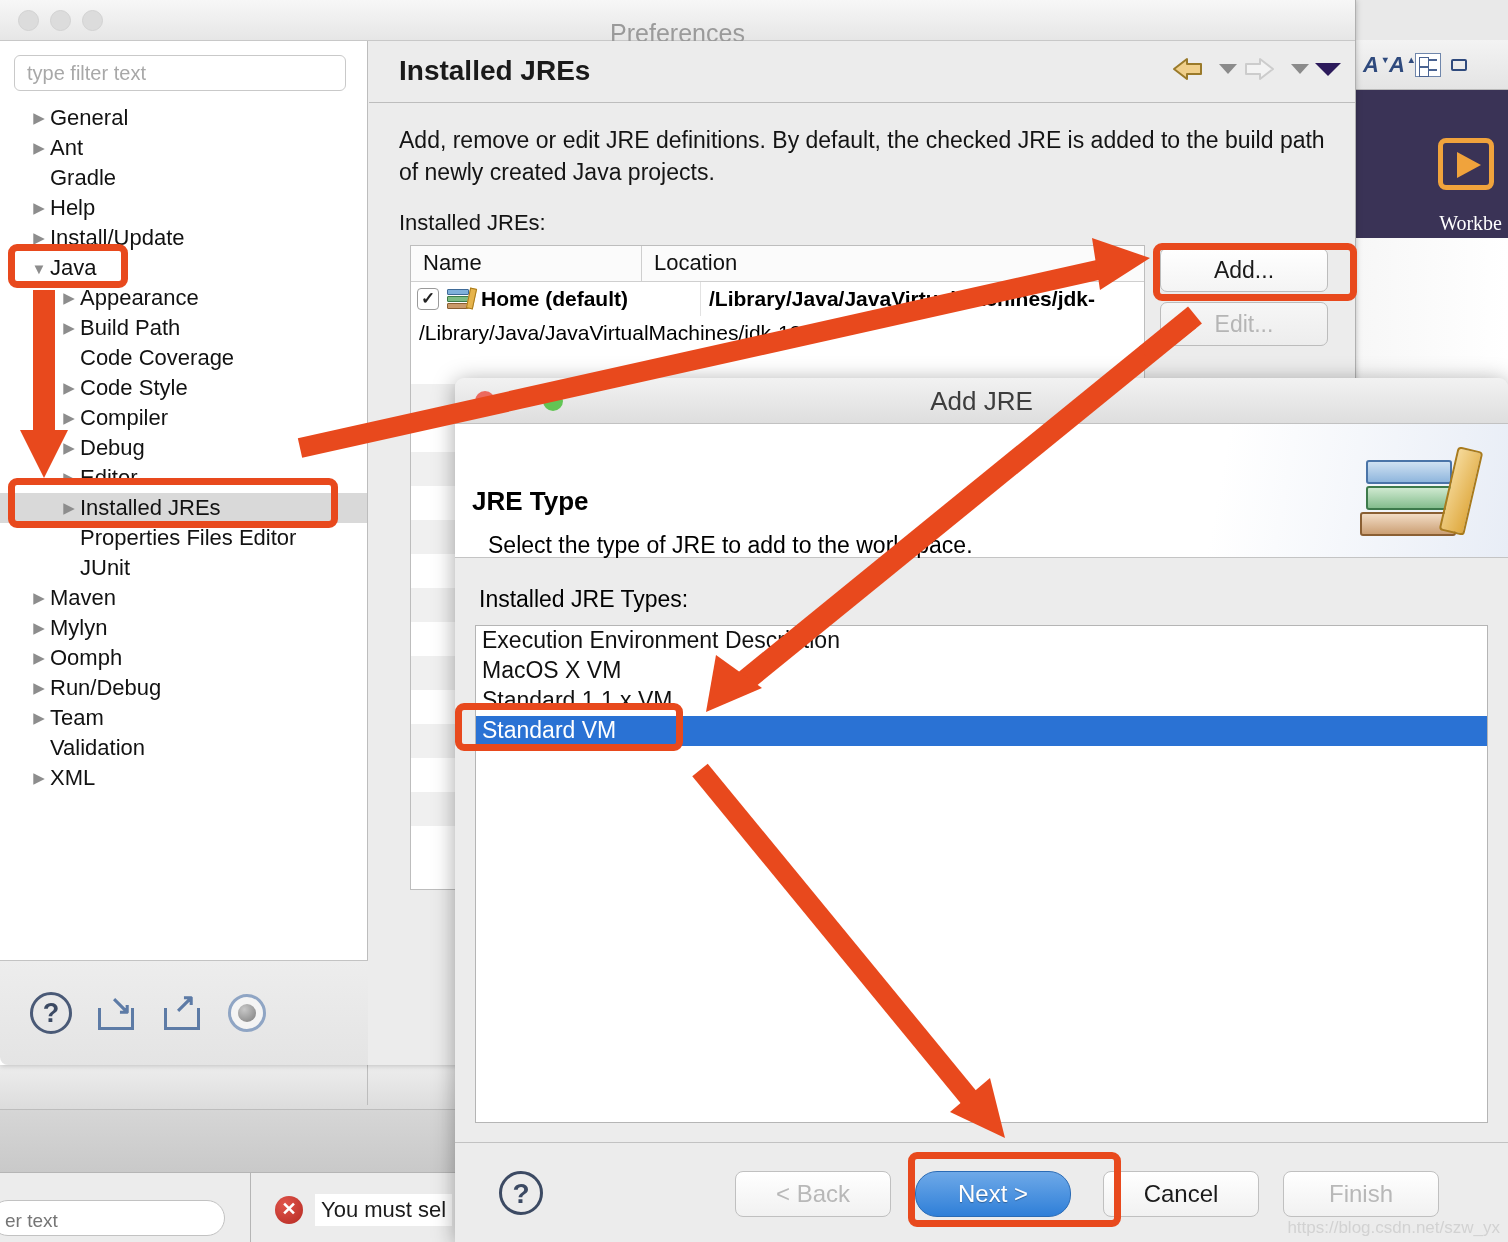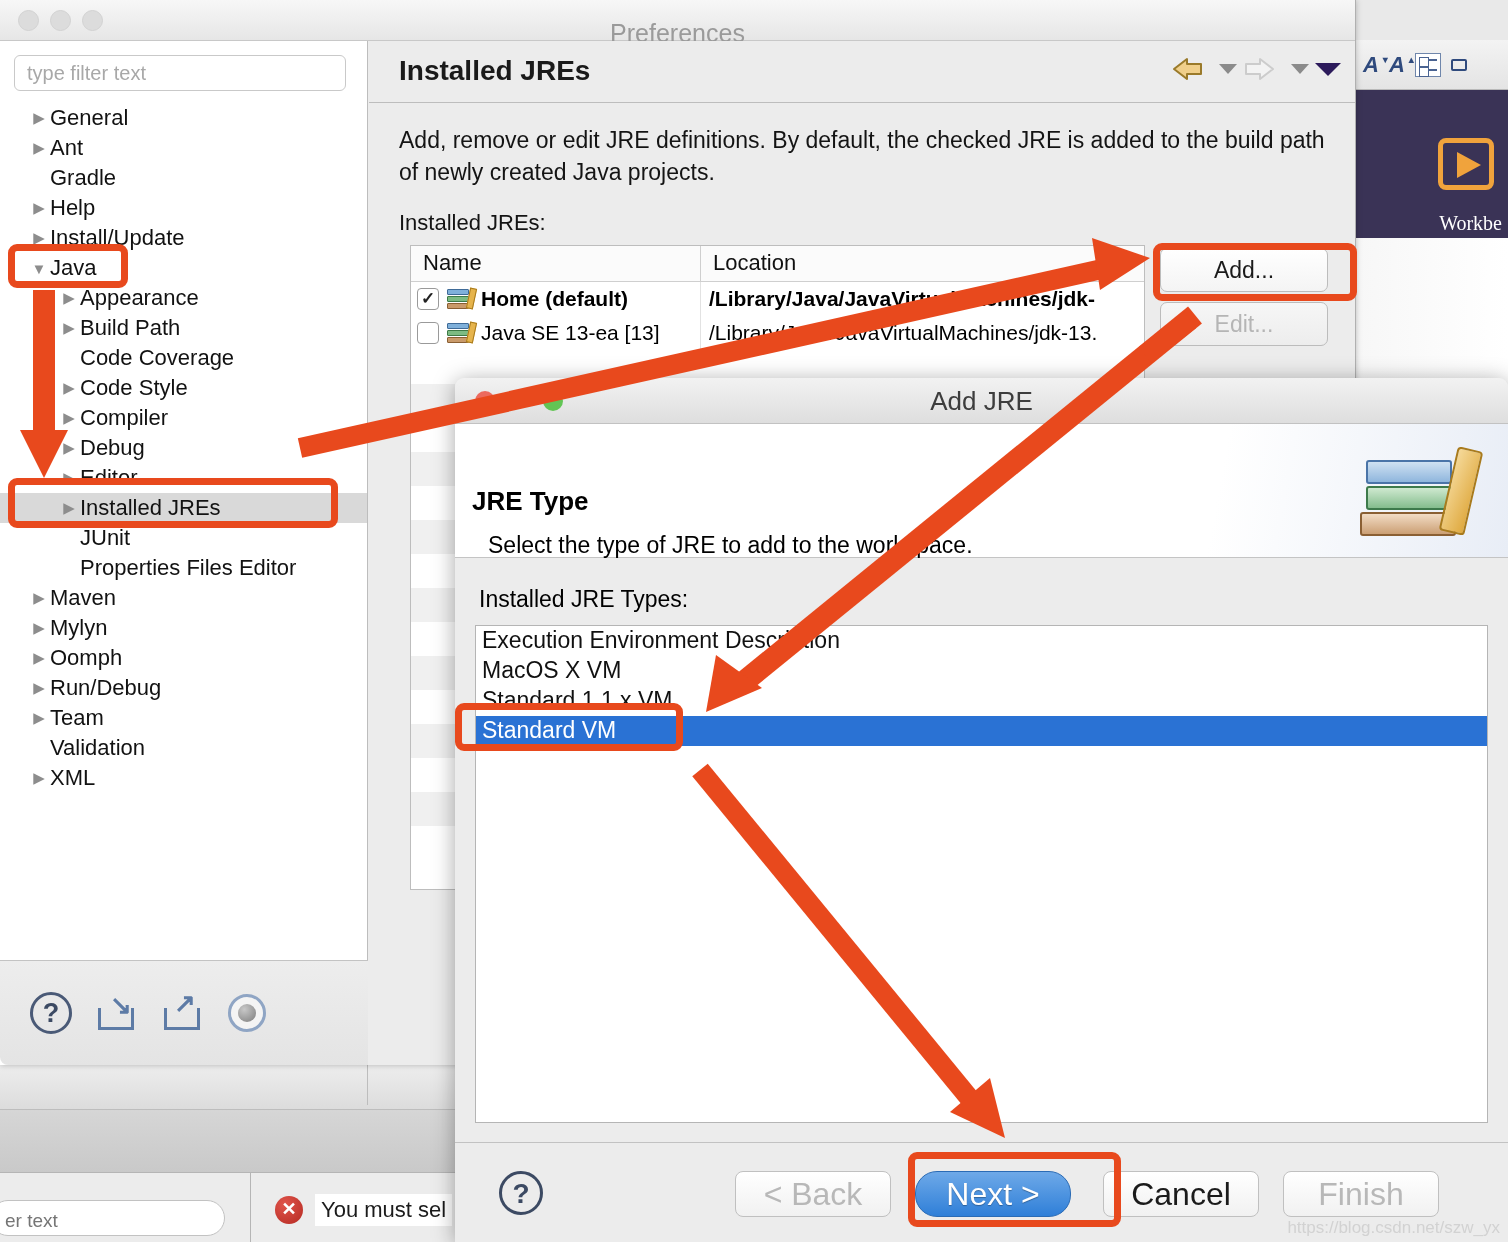--- a/index.html
+++ b/index.html
@@ -160,21 +160,21 @@
 
   .desc { font-size: 23px; color: #141414; line-height: 1.38; padding: 22px 30px 0 30px; }
   .sub-label { font-size: 22px; color: #141414; padding: 22px 0 8px 30px; }
 
   
   .tbl-wrap { position: absolute; left: 410px; top: 245px; width: 735px; bottom: 175px;
               border: 1px solid #bdbdbd; background: #fff; }
   .tbl-head { display: flex; height: 36px; background: #fbfbfb;
               border-bottom: 1px solid #cfcfcf; }
   .th { font-size: 22px; color: #111; padding: 4px 0 0 12px; }
-  .th.name { width: 290px; border-right: 1px solid #cfcfcf; }
+  .th.name { width: 231px; border-right: 1px solid #cfcfcf; }
   .th.loc  { flex: 1; }
   .trow { display: flex; height: 34px; align-items: center; font-size: 21px; }
   .trow .cname { width: 290px; display: flex; align-items: center; gap: 8px;
                  border-right: 1px solid #e2e2e2; height: 34px; padding-left: 6px; }
   .trow .cloc { flex: 1; padding-left: 8px; white-space: nowrap; overflow: hidden; }
   .trow.bold { font-weight: bold; }
   .cbx { width: 22px; height: 22px; border: 1px solid #9a9a9a; border-radius: 4px;
          background: #fff; font-size: 17px; text-align: center; line-height: 20px; color: #222; }
   .bookicon { width: 26px; height: 20px; position: relative; display: inline-block; }
   .bookicon i { position: absolute; left: 0; width: 22px; height: 6px; border-radius: 1px; }
@@ -238,21 +238,21 @@
   .dlg-foot {
     position: absolute; left: 0; bottom: 0; width: 100%; height: 100px;
     background: #ececec; border-top: 1px solid #c2c2c2;
   }
   .foot-q { position: absolute; left: 44px; top: 28px; width: 44px; height: 44px;
             border: 3px solid #3c4a63; border-radius: 50%; color: #3c4a63;
             font-size: 28px; font-weight: bold; text-align: center; line-height: 39px; }
   .dbtn {
     position: absolute; top: 28px; height: 46px; border-radius: 8px;
     border: 1px solid #c0c0c0; background: linear-gradient(#ffffff,#f1f1f1);
-    font-size: 32px; color: #1b1b1b; font-family: "Liberation Sans", sans-serif;
+    font-size: 24px; color: #1b1b1b; font-family: "Liberation Sans", sans-serif;
   }
   .dbtn.disabled { color: #b8b8b8; }
   .dbtn.primary {
     background: linear-gradient(#6ea9e8,#2f7fd8); border: 1px solid #2a6bb5;
     color: #fff; text-shadow: 0 1px 1px rgba(0,0,0,.3);
   }
   #btn-back   { left: 280px;  width: 156px; }
   #btn-next   { left: 460px;  width: 156px; border-radius: 22px; }
   #btn-cancel { left: 648px;  width: 156px; }
   #btn-finish { left: 828px;  width: 156px; }
@@ -364,25 +364,25 @@
           <div class="tnode lvl2">
             <span class="tw">▶</span>
             <span>Editor</span>
           </div>
           <div class="tnode lvl2 selected">
             <span class="tw">▶</span>
             <span>Installed JREs</span>
           </div>
           <div class="tnode lvl2">
             <span class="tw"></span>
+            <span>Properties Files Editor</span>
+          </div>
+          <div class="tnode lvl2">
+            <span class="tw"></span>
             <span>JUnit</span>
-          </div>
-          <div class="tnode lvl2">
-            <span class="tw"></span>
-            <span>Properties Files Editor</span>
           </div>
           <div class="tnode lvl1">
             <span class="tw">▶</span>
             <span>Maven</span>
           </div>
           <div class="tnode lvl1">
             <span class="tw">▶</span>
             <span>Mylyn</span>
           </div>
           <div class="tnode lvl1">
@@ -458,30 +458,20 @@
                 <i></i>
                 <i></i>
                 <i></i>
                 <b></b>
               </span>
               <span>Home (default)</span>
             </div>
             <div class="cloc">/Library/Java/JavaVirtualMachines/jdk-</div>
           </div>
           <div class="trow">
-            <div class="cname">
-              <span class="cbx"></span>
-              <span class="bookicon">
-                <i></i>
-                <i></i>
-                <i></i>
-                <b></b>
-              </span>
-              <span>Java SE 13-ea [13]</span>
-            </div>
             <div class="cloc">/Library/Java/JavaVirtualMachines/jdk-13.</div>
           </div>
         </div>
       <div id="jre-zebra">
           <div class="zebra"></div>
           <div class="zebra alt"></div>
           <div class="zebra"></div>
           <div class="zebra alt"></div>
           <div class="zebra"></div>
           <div class="zebra alt"></div>

